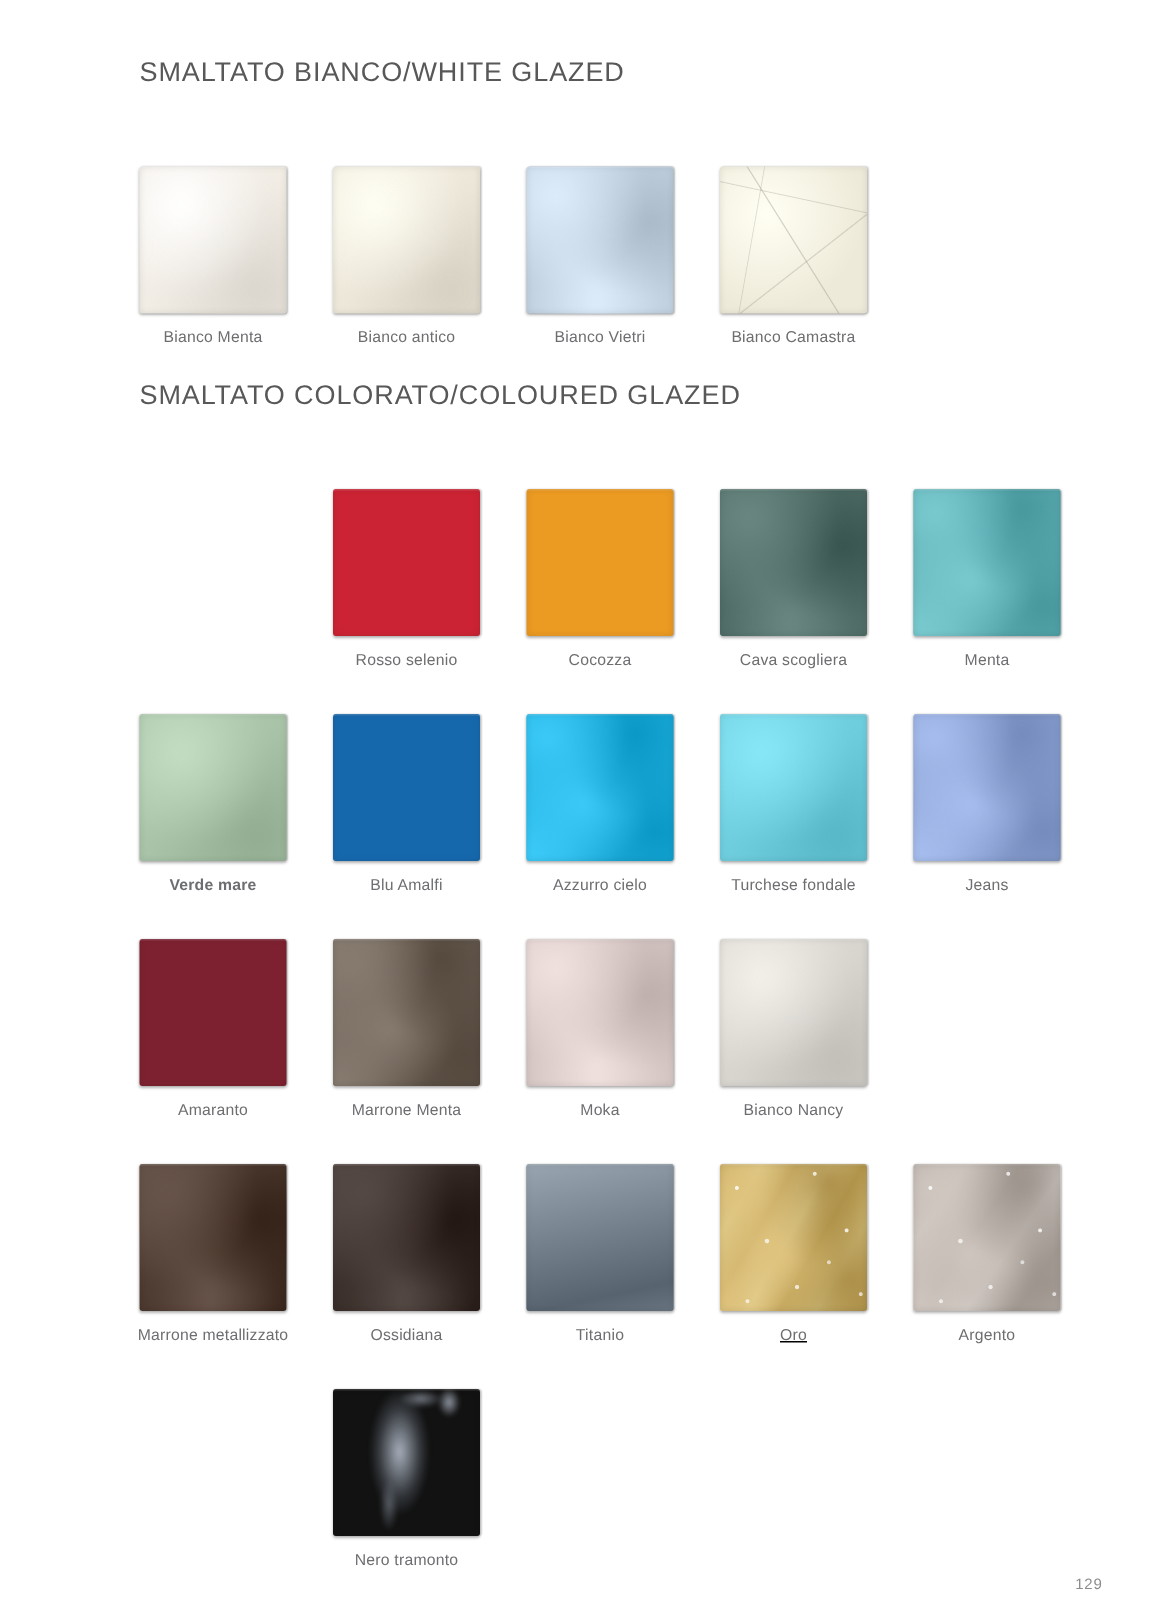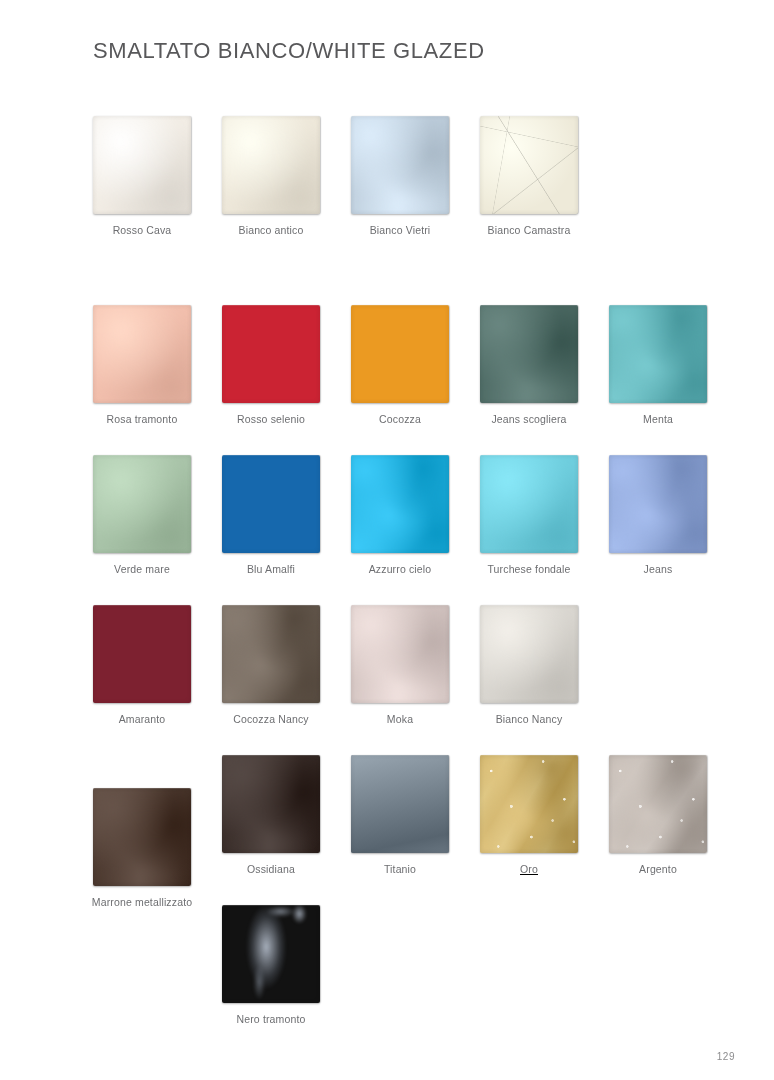--- a/index.html
+++ b/index.html
@@ -21,21 +21,21 @@
     background: #ffffff;
   }
 
   .section {
     position: absolute;
     left: 0;
     width: 774px;
   }
   .section-title {
     font-family: "Liberation Sans", sans-serif;
-    font-size: 22px;
+    font-size: 18px;
     letter-spacing: 0.6px;
     color: #58585a;
     font-weight: 400;
     padding-left: 93px;
     white-space: nowrap;
   }
 
   .rows { margin-top: 0; }
   .row {
     position: relative;
@@ -107,21 +107,21 @@
   <div class="section" id="section-0" style="top:38px;">
     <div class="section-title">SMALTATO BIANCO/WHITE GLAZED</div>
     <div class="rows" id="rows-0" style="margin-top: 52px;">
         <div class="row">
           <div class="cell" style="left: 78px;">
             <div class="tile-wrap">
               <div class="tile" style="background: rgb(242, 237, 229);">
                 <div class="mottle" style="background: radial-gradient(at 32% 30%, rgb(255, 255, 255) 0%, transparent 55%), radial-gradient(at 75% 78%, rgb(218, 213, 205) 0%, transparent 58%); filter: blur(5px);"></div>
               </div>
             </div>
-            <div class="label">Rosso Cava</div>
+            <div class="label">Bianco Menta</div>
           </div>
           <div class="cell" style="left: 207px;">
             <div class="tile-wrap">
               <div class="tile" style="background: rgb(238, 232, 218);">
                 <div class="mottle" style="background: radial-gradient(at 32% 30%, rgb(255, 255, 244) 0%, transparent 55%), radial-gradient(at 75% 78%, rgb(214, 208, 194) 0%, transparent 58%); filter: blur(5px);"></div>
               </div>
             </div>
             <div class="label">Bianco antico</div>
           </div>
           <div class="cell" style="left: 336px;">
@@ -138,61 +138,54 @@
                 <div class="mottle" style="background: linear-gradient(58deg, transparent 49.4%, rgba(150, 150, 140, 0.45) 49.8%, transparent 50.3%), linear-gradient(-38deg, transparent 39.5%, rgba(150, 150, 140, 0.38) 39.9%, transparent 40.4%), linear-gradient(12deg, transparent 69.5%, rgba(150, 150, 140, 0.34) 69.9%, transparent 70.4%), linear-gradient(100deg, transparent 29.5%, rgba(150, 150, 140, 0.3) 29.9%, transparent 30.4%), radial-gradient(at 35% 35%, rgb(255, 255, 243) 0%, transparent 60%);"></div>
               </div>
             </div>
             <div class="label">Bianco Camastra</div>
           </div>
         </div>
       </div>
   </div>
 
   <div class="section" id="section-1" style="top:253px;">
+    <div class="section-title">SMALTATO COLORATO/COLOURED GLAZED</div>
     <div class="rows" id="rows-1" style="margin-top: 52px;">
         <div class="row">
-          <div class="cell" style="left: 78px;">
-            <div class="tile-wrap">
-              <div class="tile" style="background: rgb(242, 191, 173);">
-                <div class="mottle" style="background: radial-gradient(at 32% 30%, rgb(255, 217, 199) 0%, transparent 55%), radial-gradient(at 75% 78%, rgb(218, 167, 149) 0%, transparent 58%); filter: blur(5px);"></div>
-              </div>
-            </div>
-            <div class="label">Rosa tramonto</div>
-          </div>
           <div class="cell" style="left: 207px;">
             <div class="tile-wrap">
               <div class="tile" style="background: rgb(203, 35, 51);"></div>
             </div>
             <div class="label">Rosso selenio</div>
           </div>
           <div class="cell" style="left: 336px;">
             <div class="tile-wrap">
               <div class="tile" style="background: rgb(235, 154, 34);"></div>
             </div>
             <div class="label">Cocozza</div>
           </div>
           <div class="cell" style="left: 465px;">
             <div class="tile-wrap">
               <div class="tile" style="background: rgb(80, 109, 103);">
                 <div class="mottle" style="background: radial-gradient(at 25% 25%, rgb(106, 135, 129) 0%, transparent 48%), radial-gradient(at 78% 40%, rgb(56, 85, 79) 0%, transparent 50%), radial-gradient(at 48% 85%, rgb(106, 135, 129) 0%, transparent 52%); filter: blur(3px);"></div>
               </div>
             </div>
-            <div class="label">Jeans scogliera</div>
+            <div class="label">Cava scogliera</div>
           </div>
           <div class="cell" style="left: 594px;">
             <div class="tile-wrap">
               <div class="tile" style="background: rgb(95, 176, 181);">
                 <div class="mottle" style="background: radial-gradient(at 20% 22%, rgb(121, 202, 207) 0%, transparent 40%), radial-gradient(at 70% 20%, rgb(71, 152, 157) 0%, transparent 42%), radial-gradient(at 40% 60%, rgb(121, 202, 207) 0%, transparent 44%), radial-gradient(at 82% 75%, rgb(71, 152, 157) 0%, transparent 46%), radial-gradient(at 12% 88%, rgb(121, 202, 207) 0%, transparent 40%); filter: blur(3px);"></div>
               </div>
             </div>
             <div class="label">Menta</div>
           </div>
         </div>
         <div class="row">
-          <div class="cell" style="left: 78px;">
+          <div class="cell" style="left: 78px; font-weight: bold;">
             <div class="tile-wrap">
               <div class="tile" style="background: rgb(169, 196, 169);">
                 <div class="mottle" style="background: radial-gradient(at 32% 30%, rgb(195, 222, 195) 0%, transparent 55%), radial-gradient(at 75% 78%, rgb(145, 172, 145) 0%, transparent 58%); filter: blur(5px);"></div>
               </div>
             </div>
             <div class="label">Verde mare</div>
           </div>
           <div class="cell" style="left: 207px;">
             <div class="tile-wrap">
               <div class="tile" style="background: rgb(22, 104, 173);"></div>
@@ -230,41 +223,41 @@
               <div class="tile" style="background: rgb(125, 33, 48);"></div>
             </div>
             <div class="label">Amaranto</div>
           </div>
           <div class="cell" style="left: 207px;">
             <div class="tile-wrap">
               <div class="tile" style="background: linear-gradient(135deg, rgb(131, 119, 108) 0%, rgb(109, 97, 86) 45%, rgb(91, 79, 68) 100%);">
                 <div class="mottle" style="background: radial-gradient(at 20% 22%, rgb(135, 123, 112) 0%, transparent 40%), radial-gradient(at 70% 20%, rgb(85, 73, 62) 0%, transparent 42%), radial-gradient(at 40% 60%, rgb(135, 123, 112) 0%, transparent 44%), radial-gradient(at 82% 75%, rgb(85, 73, 62) 0%, transparent 46%), radial-gradient(at 12% 88%, rgb(135, 123, 112) 0%, transparent 40%); filter: blur(3px);"></div>
               </div>
             </div>
-            <div class="label">Cocozza Nancy</div>
+            <div class="label">Marrone Menta</div>
           </div>
           <div class="cell" style="left: 336px;">
             <div class="tile-wrap">
               <div class="tile" style="background: rgb(214, 199, 196);">
                 <div class="mottle" style="background: radial-gradient(at 25% 25%, rgb(240, 225, 222) 0%, transparent 48%), radial-gradient(at 78% 40%, rgb(190, 175, 172) 0%, transparent 50%), radial-gradient(at 48% 85%, rgb(240, 225, 222) 0%, transparent 52%); filter: blur(3px);"></div>
               </div>
             </div>
             <div class="label">Moka</div>
           </div>
           <div class="cell" style="left: 465px;">
             <div class="tile-wrap">
               <div class="tile" style="background: rgb(217, 214, 208);">
                 <div class="mottle" style="background: radial-gradient(at 32% 30%, rgb(243, 240, 234) 0%, transparent 55%), radial-gradient(at 75% 78%, rgb(193, 190, 184) 0%, transparent 58%); filter: blur(5px);"></div>
               </div>
             </div>
             <div class="label">Bianco Nancy</div>
           </div>
         </div>
         <div class="row">
-          <div class="cell" style="left: 78px; margin-top: 33px;">
+          <div class="cell" style="left: 78px;">
             <div class="tile-wrap">
               <div class="tile" style="background: linear-gradient(135deg, rgb(99, 80, 70) 0%, rgb(77, 58, 48) 45%, rgb(59, 40, 30) 100%);">
                 <div class="mottle" style="background: radial-gradient(at 25% 25%, rgb(103, 84, 74) 0%, transparent 48%), radial-gradient(at 78% 40%, rgb(53, 34, 24) 0%, transparent 50%), radial-gradient(at 48% 85%, rgb(103, 84, 74) 0%, transparent 52%); filter: blur(3px);"></div>
               </div>
             </div>
             <div class="label">Marrone metallizzato</div>
           </div>
           <div class="cell" style="left: 207px;">
             <div class="tile-wrap">
               <div class="tile" style="background: linear-gradient(135deg, rgb(81, 69, 65) 0%, rgb(59, 47, 43) 45%, rgb(41, 29, 25) 100%);">

